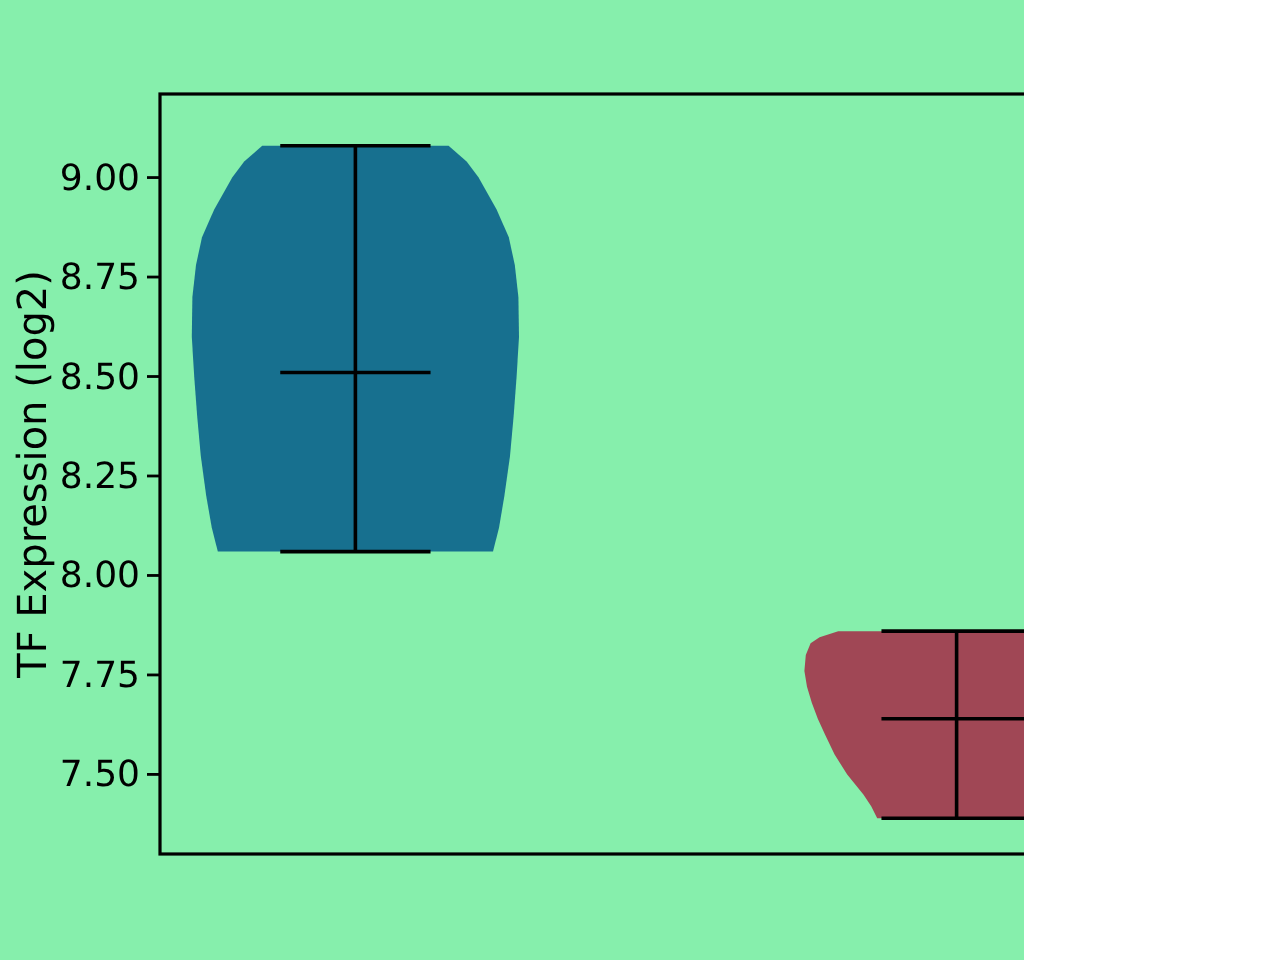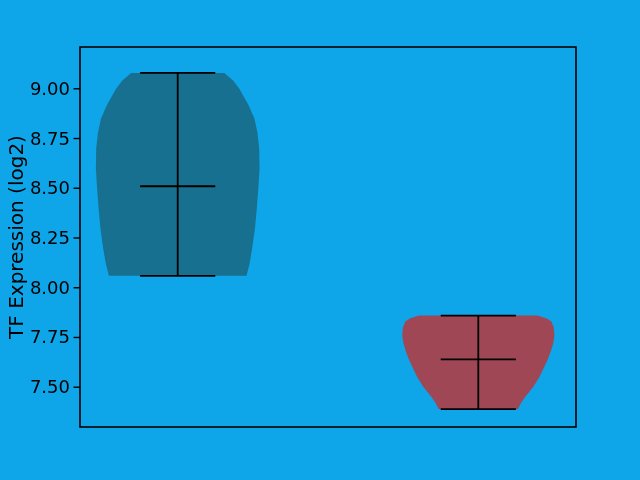--- a/index.html
+++ b/index.html
@@ -2,23 +2,23 @@
 <html><head>
 <meta charset="utf-8">
 <style>
   html, body {
     margin: 0;
     padding: 0;
     background: #ffffff;
   }
   .figure {
     position: relative;
-    width: 640px;
+    width: 512px;
     height: 480px;
-    background: #0ea5e9;
+    background: #86efac;
     font-family: "DejaVu Sans", sans-serif;
     overflow: hidden;
   }
   svg text {
     fill: #000000;
     font-family: "DejaVu Sans", sans-serif;
   }
   .tick-label {
     font-size: 18px;
   }

